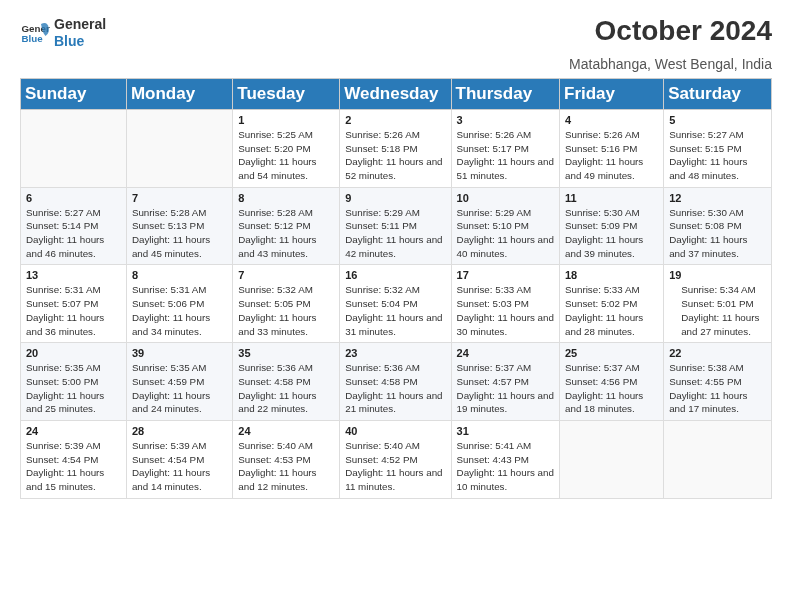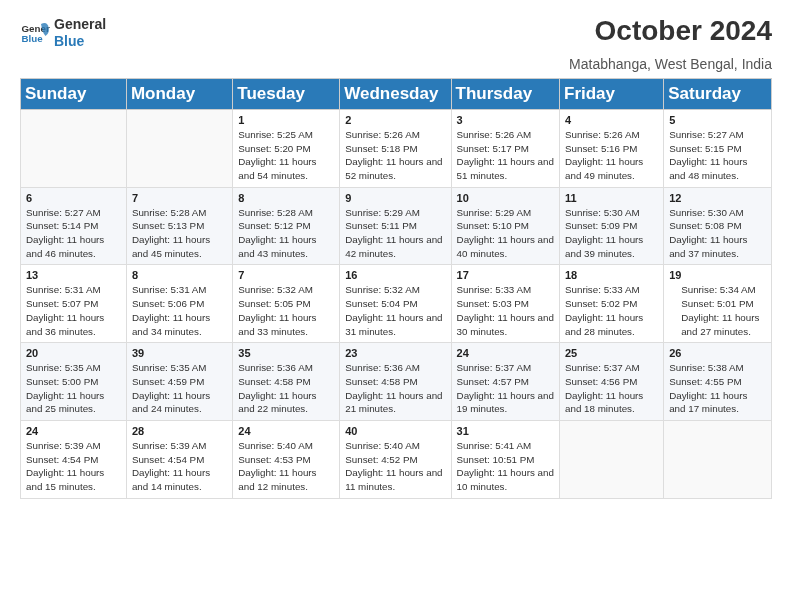--- a/index.html
+++ b/index.html
@@ -275,21 +275,21 @@
 Sunset: 4:57 PM
 Daylight: 11 hours and 19 minutes.</div>
           </td>
           <td>
             <div class="day-number">25</div>
             <div class="day-info" style="white-space: pre-line;">Sunrise: 5:37 AM
 Sunset: 4:56 PM
 Daylight: 11 hours and 18 minutes.</div>
           </td>
           <td>
-            <div class="day-number">26</div>
+            <div class="day-number">22</div>
             <div class="day-info" style="white-space: pre-line;">Sunrise: 5:38 AM
 Sunset: 4:55 PM
 Daylight: 11 hours and 17 minutes.</div>
           </td>
         </tr>
         <tr>
           <td>
             <div class="day-number">24</div>
             <div class="day-info" style="white-space: pre-line;">Sunrise: 5:39 AM
 Sunset: 4:54 PM
@@ -309,21 +309,21 @@
           </td>
           <td>
             <div class="day-number">40</div>
             <div class="day-info" style="white-space: pre-line;">Sunrise: 5:40 AM
 Sunset: 4:52 PM
 Daylight: 11 hours and 11 minutes.</div>
           </td>
           <td>
             <div class="day-number">31</div>
             <div class="day-info" style="white-space: pre-line;">Sunrise: 5:41 AM
-Sunset: 10:51 PM
+Sunset: 4:43 PM
 Daylight: 11 hours and 10 minutes.</div>
           </td>
           <td class="empty-cell"></td>
           <td class="empty-cell"></td>
         </tr>
       </tbody>
   </table>
 </div>
 
 </body></html>

